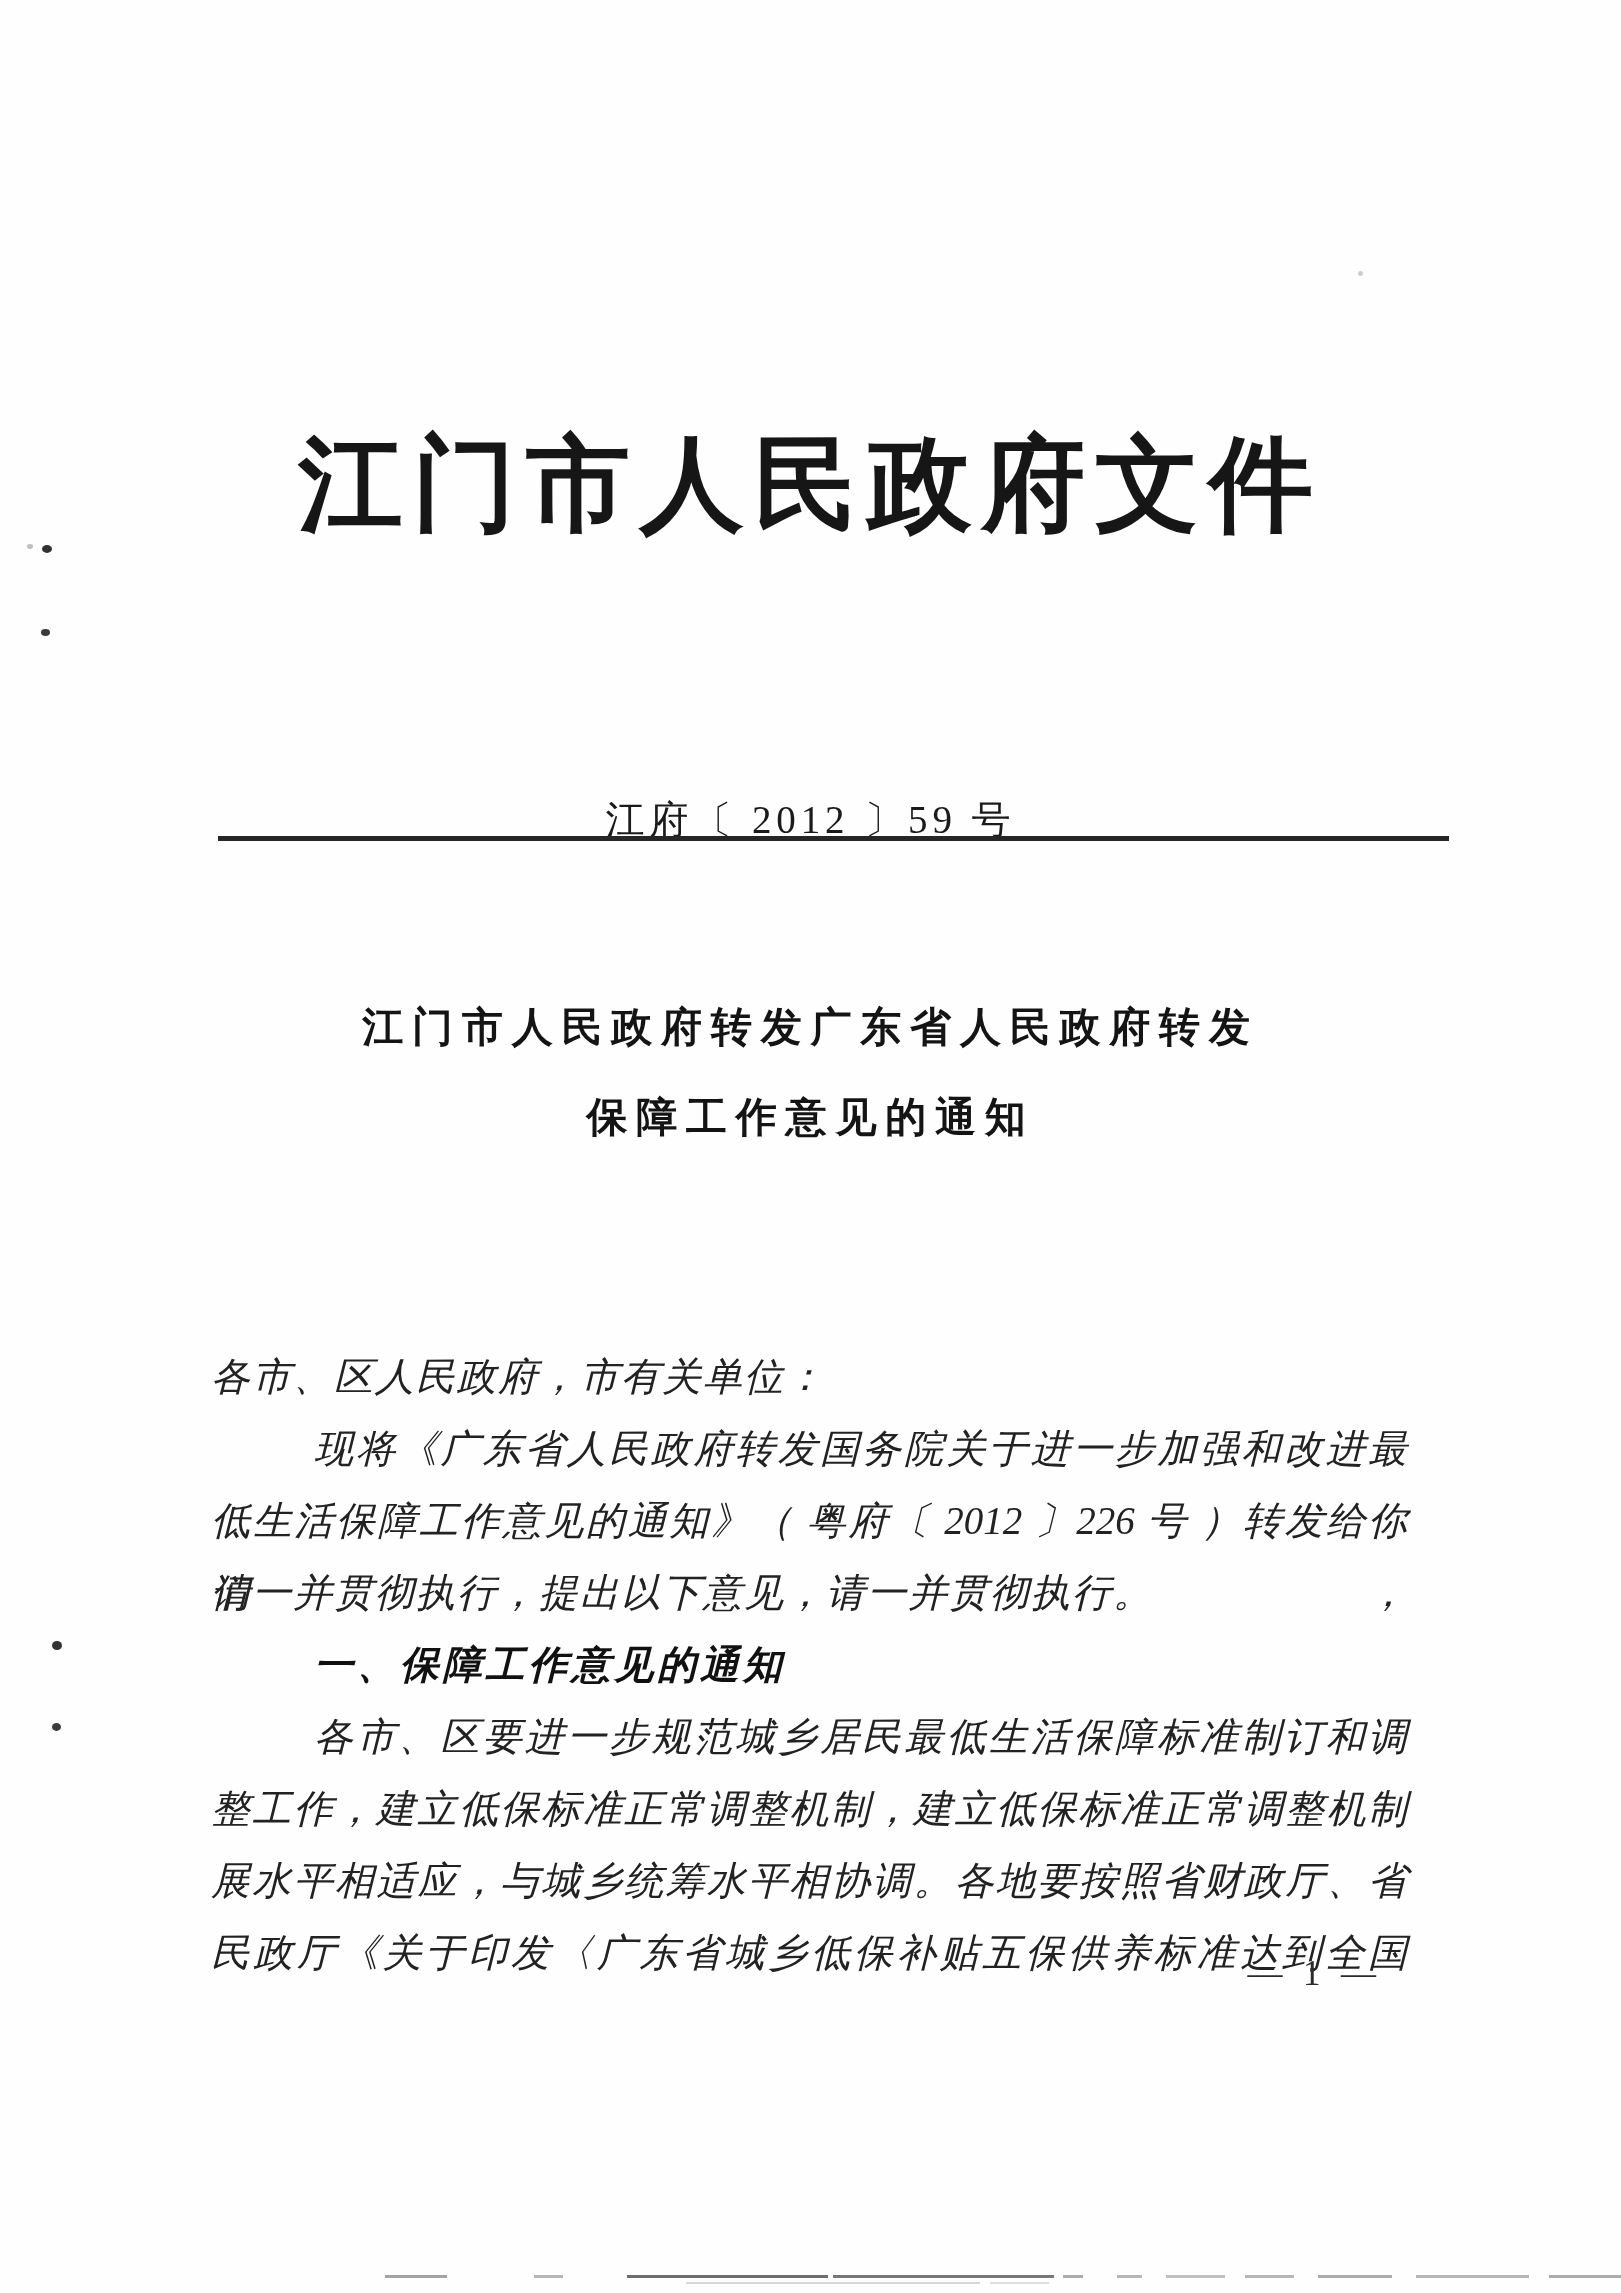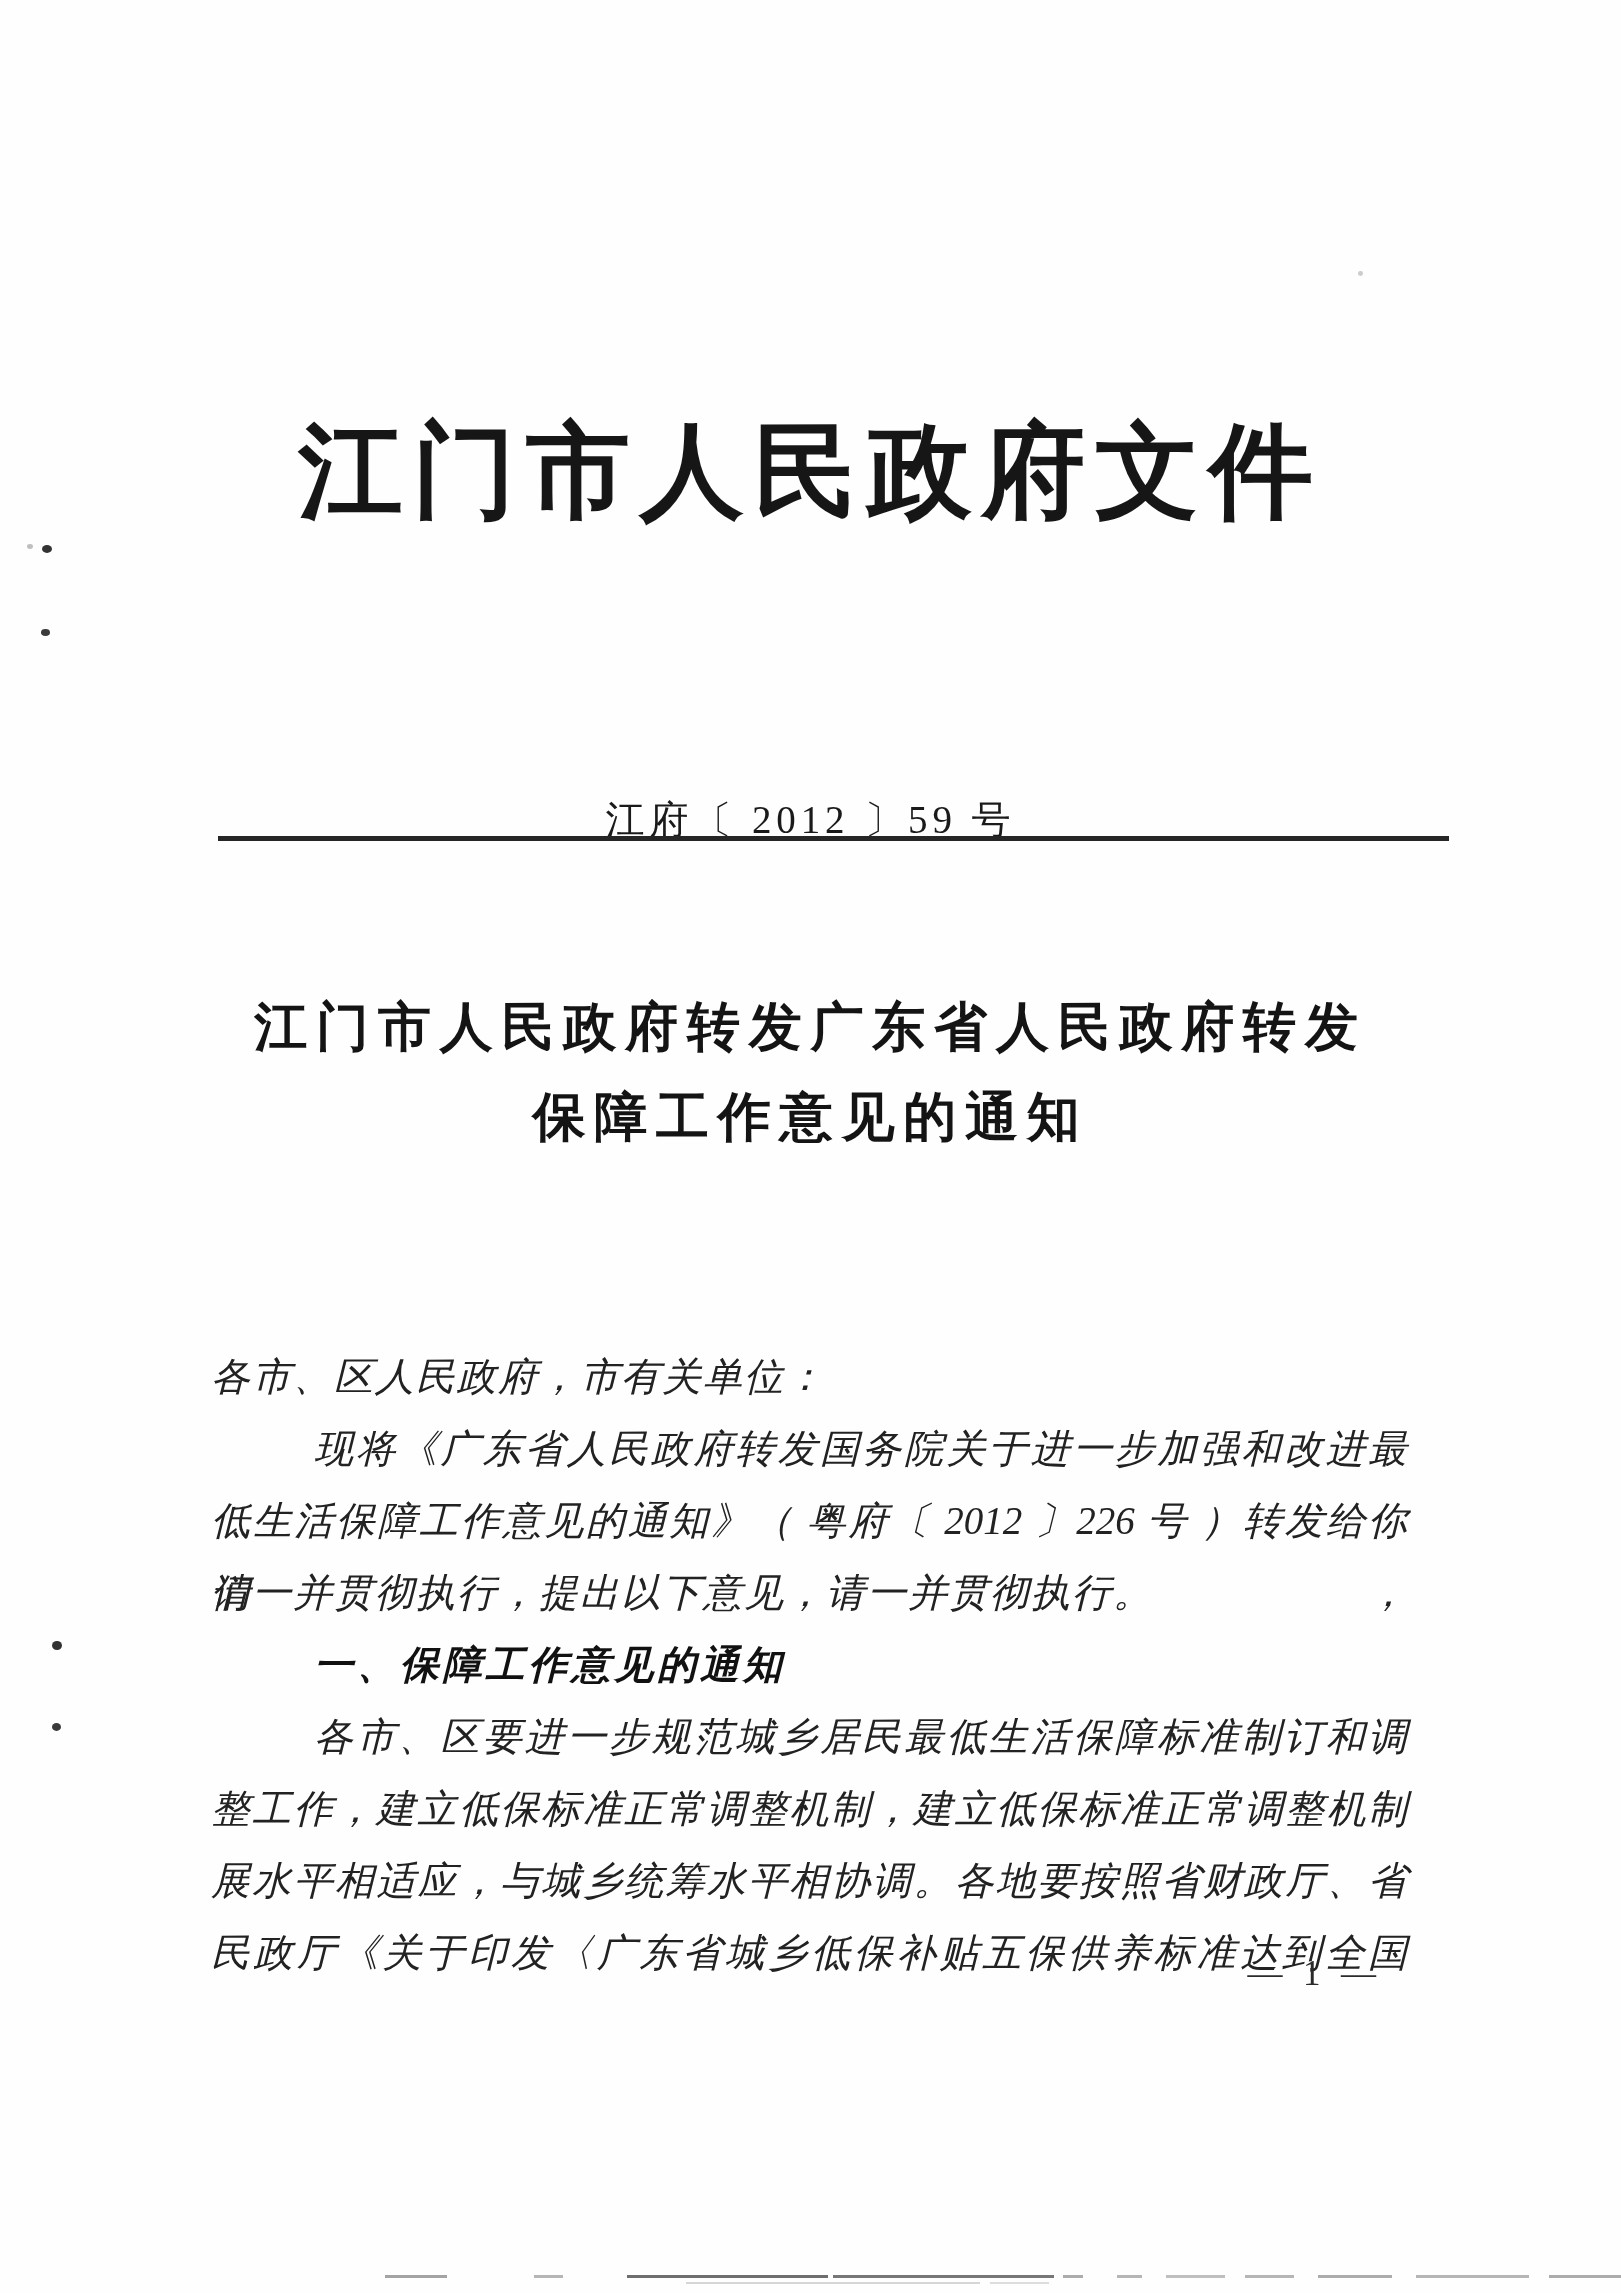--- a/index.html
+++ b/index.html
@@ -5,21 +5,21 @@
   html,body{margin:0;padding:0;background:#ffffff;}
   .page{
     position:relative;
     width:1621px;height:2294px;
     background:#fefefe;
     overflow:hidden;
     font-family:"Liberation Serif", serif;
     color:#1c1c1c;
   }
   .header-title{
-    position:absolute;top:403px;left:0;width:1621px;
+    position:absolute;top:416px;left:0;width:1621px;
     text-align:center;
     font-size:104px;font-weight:bold;
     letter-spacing:9.8px;
     color:#161616;
     font-family:"Liberation Serif", serif;
     white-space:nowrap;
   }
   .doc-number{
     position:absolute;top:793px;left:0;width:1621px;
     text-align:center;
@@ -29,21 +29,21 @@
     white-space:nowrap;
   }
   .red-head-rule{
     position:absolute;top:836px;left:218px;
     width:1231px;height:4.9px;
     background:#262626;
   }
   .main-title{
     position:absolute;top:982px;left:0;width:1621px;
     text-align:center;
-    font-size:53px;font-weight:bold;
+    font-size:41px;font-weight:bold;
     line-height:90px;
     letter-spacing:8.8px;
     color:#141414;
     white-space:nowrap;
   }
   .body-block{
     position:absolute;top:1341px;left:211px;width:1196px;
     font-size:39px;
     line-height:72px;
     color:#222222;

